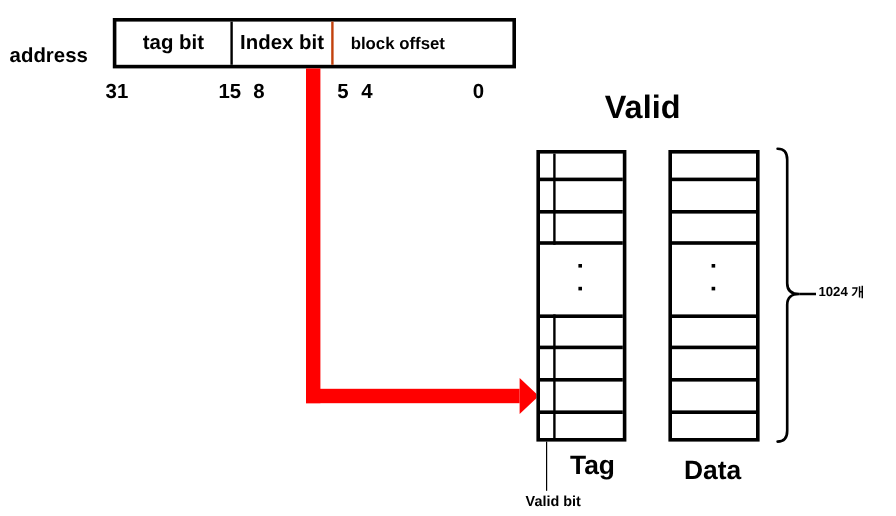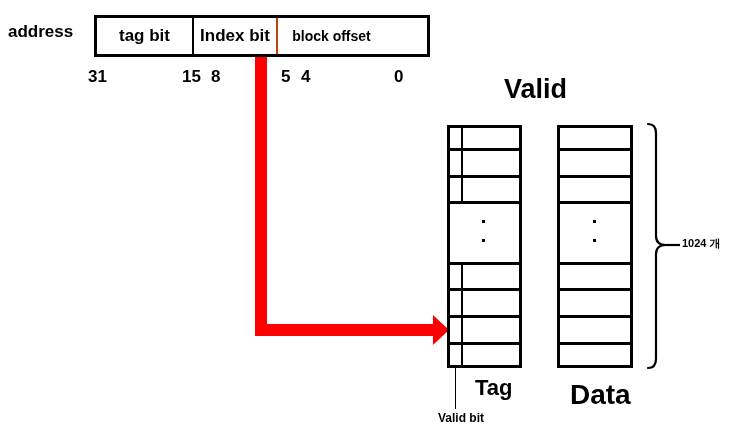--- a/index.html
+++ b/index.html
@@ -1,21 +1,21 @@
 <!DOCTYPE html>
 <html><head>
 <meta charset="utf-8">
 <style>
   html,body{margin:0;padding:0;background:#fff;}
   #canvas{
     position:relative;width:747px;height:430px;background:#FFFFFF;
     font-family:"Liberation Sans",sans-serif;color:#000;overflow:hidden;
   }
   
-  .addr-label{position:absolute;left:8px;top:22px;font-size:17px;font-weight:700;}
+  .addr-label{position:absolute;left:8px;top:37px;font-size:17px;font-weight:700;}
   .addr-box{
     position:absolute;left:94px;top:15px;width:336px;height:42px;
     border:3px solid #000;box-sizing:border-box;display:flex;background:#fff;
   }
   .addr-cell{display:flex;align-items:center;justify-content:center;box-sizing:border-box;}
   .addr-cell.c1{width:95px;font-size:17px;font-weight:700;}
   .addr-cell.c2{width:84px;font-size:17px;font-weight:700;border-left:2px solid #000;}
   .addr-cell.c3{width:109px;font-size:14px;font-weight:600;border-left:2px solid #c2410c;}
   .bit{position:absolute;top:67px;font-size:17px;font-weight:700;}
   .b31{left:88px}.b15{left:182px}.b14{left:211px}.b5{left:281px}.b4{left:301px}.b0{left:394px}
@@ -31,21 +31,21 @@
   .cache-title{position:absolute;left:504px;top:74px;font-size:27px;font-weight:700;}
   .tbl{position:absolute;top:125px;height:243px;border:3px solid #000;box-sizing:border-box;background:#fff;}
   .tbl-left{left:447px;width:75px;}
   .tbl-data{left:557px;width:76px;}
   .hl{position:absolute;left:0;right:0;height:3px;background:#000;}
   .vl{position:absolute;left:11px;width:2px;background:#000;}
   .dot{position:absolute;width:3px;height:3px;background:#000;}
   .brace{position:absolute;left:640px;top:116px;}
   .count{position:absolute;left:682px;top:236px;font-size:11px;font-weight:700;}
   .tag-lbl{position:absolute;left:475px;top:375px;font-size:22px;font-weight:700;}
-  .data-lbl{position:absolute;left:570px;top:379px;font-size:28px;font-weight:700;}
+  .data-lbl{position:absolute;left:570px;top:379px;font-size:22px;font-weight:700;}
   .valid-line{position:absolute;left:455px;top:368px;width:1px;height:41px;background:#000;}
   .valid-lbl{position:absolute;left:438px;top:411px;font-size:12px;font-weight:700;}
 </style>
 </head>
 <body>
 
 <div id="canvas">
 
   <div class="addr-label">address</div>
   <div class="addr-box">

